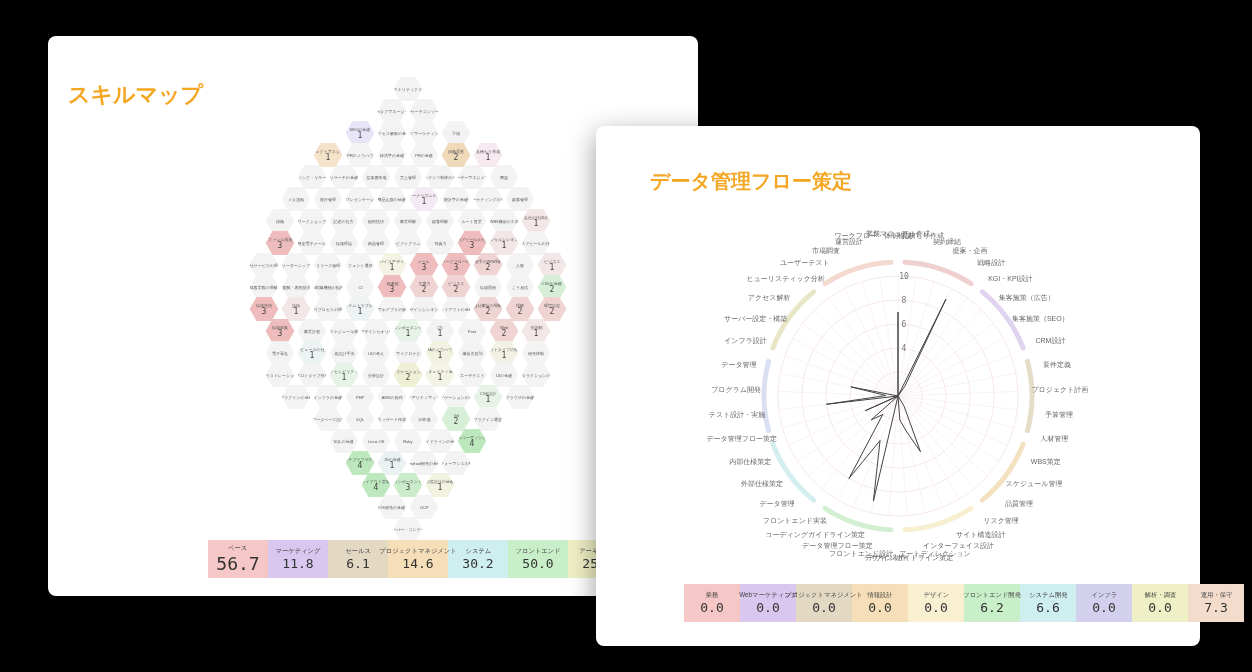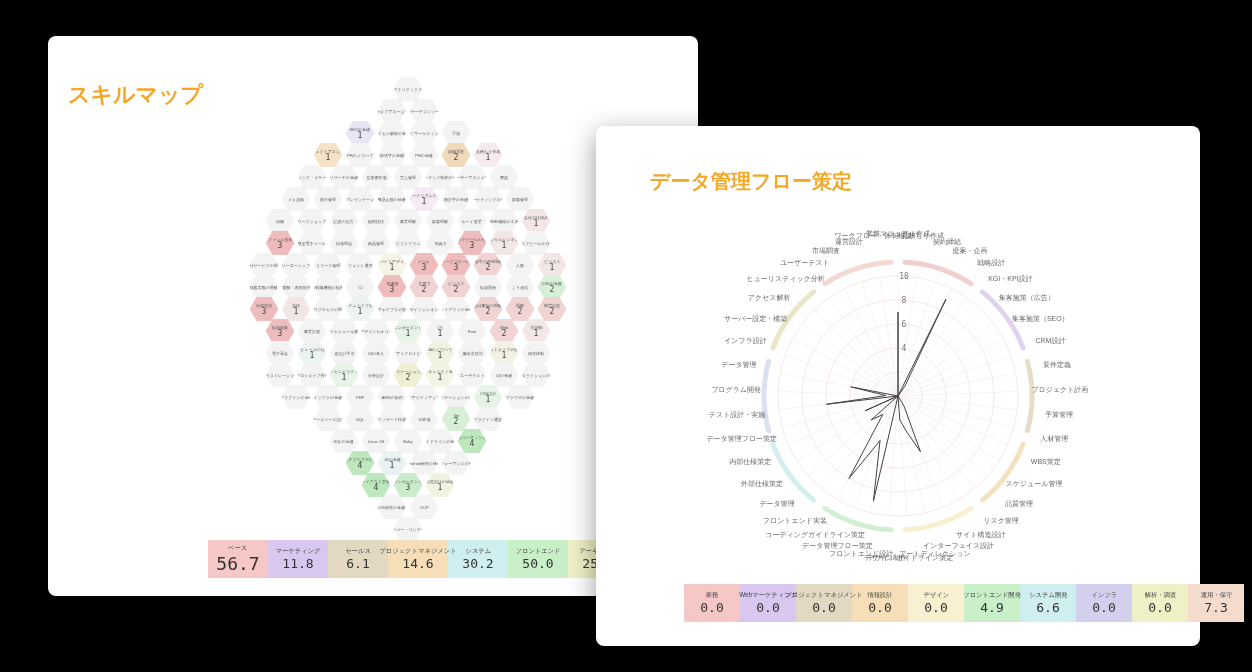--- a/index.html
+++ b/index.html
@@ -594,21 +594,21 @@
         <div class="lg" style="background: rgb(246, 223, 184);">
           <div class="lab">情報設計</div>
           <div class="val">0.0</div>
         </div>
         <div class="lg" style="background: rgb(249, 240, 210);">
           <div class="lab">デザイン</div>
           <div class="val">0.0</div>
         </div>
         <div class="lg" style="background: rgb(201, 239, 201);">
           <div class="lab">フロントエンド開発</div>
-          <div class="val">4.9</div>
+          <div class="val">6.2</div>
         </div>
         <div class="lg" style="background: rgb(207, 238, 240);">
           <div class="lab">システム開発</div>
           <div class="val">6.6</div>
         </div>
         <div class="lg" style="background: rgb(211, 208, 238);">
           <div class="lab">インフラ</div>
           <div class="val">0.0</div>
         </div>
         <div class="lg" style="background: rgb(239, 240, 197);">

